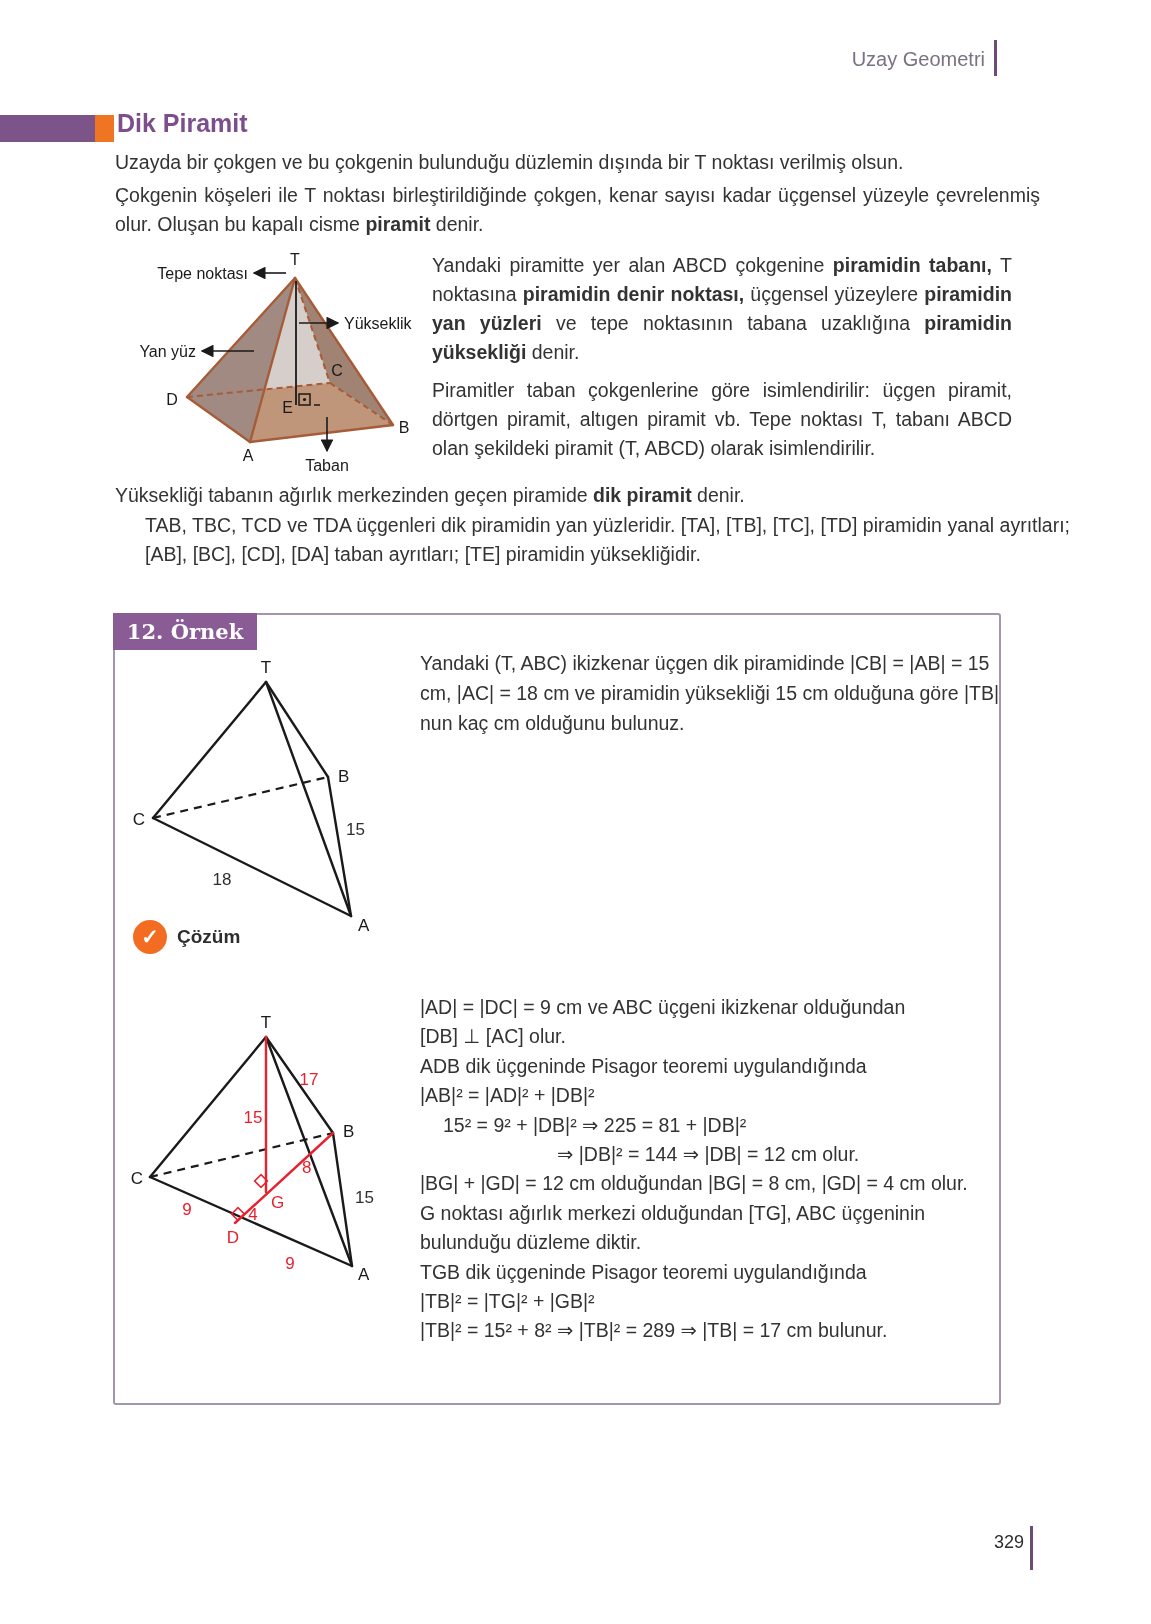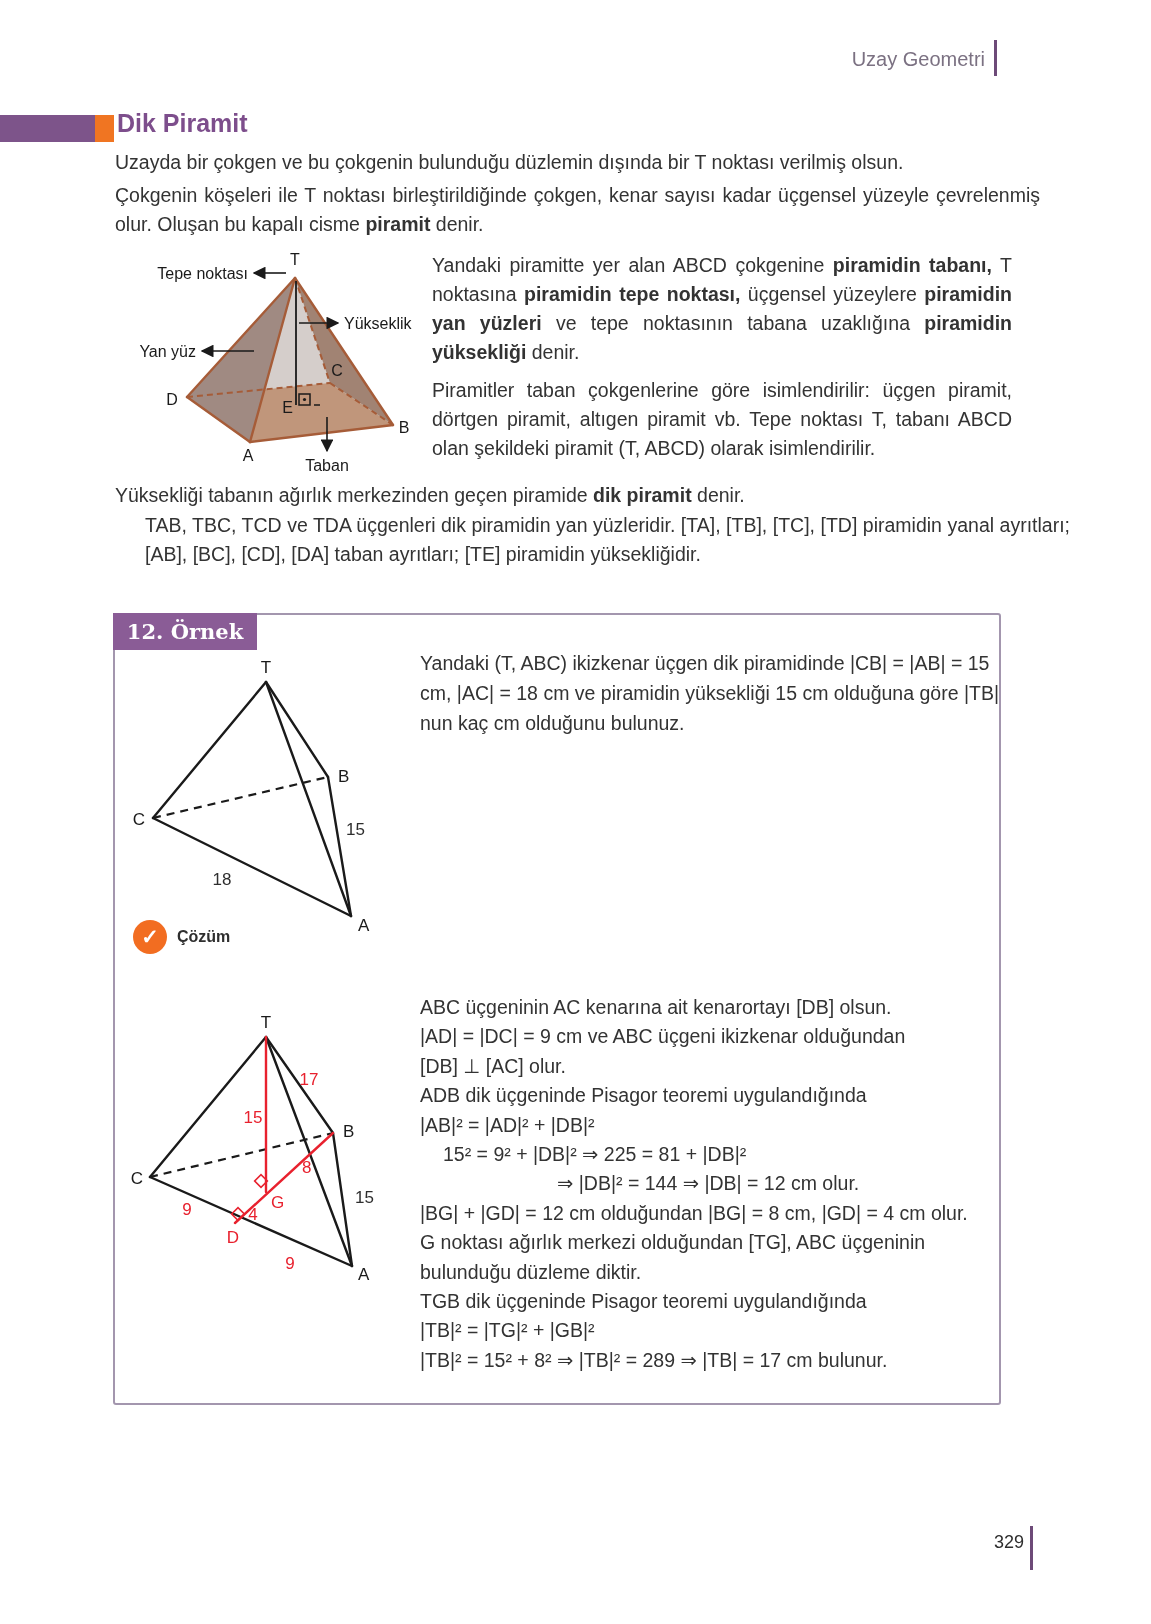--- a/index.html
+++ b/index.html
@@ -41,21 +41,21 @@
   
   .ex-box { top:613px; left:113px; width:888px; height:792px; border:2px solid #a396ae; border-radius:3px; background:#fff; }
   .ex-tab { top:613px; left:113px; width:144px; height:37px; background:#8a5c96; color:#fff;
             font-family:"DejaVu Serif", serif; font-weight:bold; font-size:21px;
             display:flex; align-items:center; justify-content:center; }
   .ex-problem { top:648px; left:420px; width:582px; font-size:19.5px; line-height:30px; color:#333; }
 
   .cozum { top:920px; left:133px; display:flex; align-items:center; gap:10px; }
   .cozum-icon { width:34px; height:34px; border-radius:50%; background:#f26d21; color:#fff;
                 display:flex; align-items:center; justify-content:center; font-size:21px; font-weight:bold; }
-  .cozum-label { font-size:16px; font-weight:bold; color:#2e2e2e; }
+  .cozum-label { font-size:19px; font-weight:bold; color:#2e2e2e; }
 
   .sol-text { top:993px; left:420px; width:582px; font-size:19.5px; line-height:29.4px; color:#333; }
   .sol-line { white-space:normal; }
   .ind-1 { padding-left:23px; }
   .ind-2 { padding-left:137px; }
 
   
   .pg-num { top:1532px; left:960px; width:64px; text-align:right; font-size:18px; color:#2e2e2e; }
   .pg-bar { top:1526px; left:1030px; width:3px; height:44px; background:#6d4a78; }
 
@@ -116,21 +116,21 @@
   <text x="215" y="226" font-size="16" fill="#1a1a1a" text-anchor="middle">Taban</text>
 
   <text x="183" y="20" font-size="16" fill="#1a1a1a" text-anchor="middle">T</text>
   <text x="60" y="160" font-size="16" fill="#1a1a1a" text-anchor="middle">D</text>
   <text x="136" y="216" font-size="16" fill="#1a1a1a" text-anchor="middle">A</text>
   <text x="292" y="188" font-size="16" fill="#1a1a1a" text-anchor="middle">B</text>
   <text x="225" y="131" font-size="16" fill="#1a1a1a" text-anchor="middle">C</text>
   <text x="181" y="168" font-size="16" fill="#1a1a1a" text-anchor="end">E</text>
 </svg>
 
-<p class="abs para just col-a"><span>Yandaki piramitte yer alan ABCD çokgenine </span><b>piramidin tabanı,</b><span> T noktasına </span><b>piramidin tepe noktası,</b><span> üçgensel yüzeylere </span><b>piramidin yan yüzleri</b><span> ve tepe noktasının tabana uzaklığına </span><b>piramidin yüksekliği</b><span> denir.</span></p>
+<p class="abs para just col-a"><span>Yandaki piramitte yer alan ABCD çokgenine </span><b>piramidin tabanı,</b><span> T noktasına </span><b>piramidin denir noktası,</b><span> üçgensel yüzeylere </span><b>piramidin yan yüzleri</b><span> ve tepe noktasının tabana uzaklığına </span><b>piramidin yüksekliği</b><span> denir.</span></p>
 
 <p class="abs para just col-b">Piramitler taban çokgenlerine göre isimlendirilir: üçgen piramit, dörtgen piramit, altıgen piramit vb. Tepe noktası T, tabanı ABCD olan şekildeki piramit (T, ABCD) olarak isimlendirilir.</p>
 
 <p class="abs para p3"><span>Yüksekliği tabanın ağırlık merkezinden geçen piramide </span><b>dik piramit</b><span> denir.</span></p>
 
 <p class="abs para just p4">TAB, TBC, TCD ve TDA üçgenleri dik piramidin yan yüzleridir. [TA], [TB], [TC], [TD] piramidin yanal ayrıtları; [AB], [BC], [CD], [DA] taban ayrıtları; [TE] piramidin yüksekliğidir.</p>
 
 <div class="abs ex-box"></div>
 <div class="abs ex-tab">12. Örnek</div>
 
@@ -182,21 +182,20 @@
   <text x="184" y="110" font-size="17" fill="#e8212e" text-anchor="middle">17</text>
   <text x="128" y="148" font-size="17" fill="#e8212e" text-anchor="middle">15</text>
   <text x="177" y="198" font-size="17" fill="#e8212e">8</text>
   <text x="128" y="245" font-size="17" fill="#e8212e" text-anchor="middle">4</text>
   <text x="62" y="240" font-size="17" fill="#e8212e" text-anchor="middle">9</text>
   <text x="165" y="294" font-size="17" fill="#e8212e" text-anchor="middle">9</text>
   <text x="230" y="228" font-size="17" fill="#2e2e2e">15</text>
 </svg>
 
 <div class="abs sol-text">
-  <div class="sol-line">ABC üçgeninin AC kenarına ait kenarortayı [DB] olsun.</div>
   <div class="sol-line">|AD| = |DC| = 9 cm ve ABC üçgeni ikizkenar olduğundan</div>
   <div class="sol-line">[DB] ⊥ [AC] olur.</div>
   <div class="sol-line">ADB dik üçgeninde Pisagor teoremi uygulandığında</div>
   <div class="sol-line">|AB|² = |AD|² + |DB|²</div>
   <div class="sol-line ind-1">15² = 9² + |DB|² ⇒ 225 = 81 + |DB|²</div>
   <div class="sol-line ind-2">⇒ |DB|² = 144 ⇒ |DB| = 12 cm olur.</div>
   <div class="sol-line">|BG| + |GD| = 12 cm olduğundan |BG| = 8 cm, |GD| = 4 cm olur.</div>
   <div class="sol-line">G noktası ağırlık merkezi olduğundan [TG], ABC üçgeninin</div>
   <div class="sol-line">bulunduğu düzleme diktir.</div>
   <div class="sol-line">TGB dik üçgeninde Pisagor teoremi uygulandığında</div>

